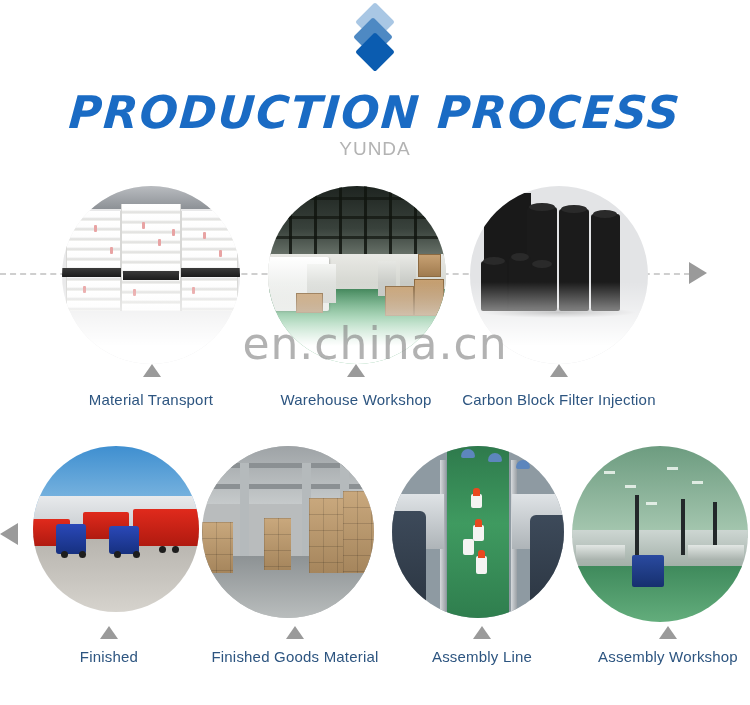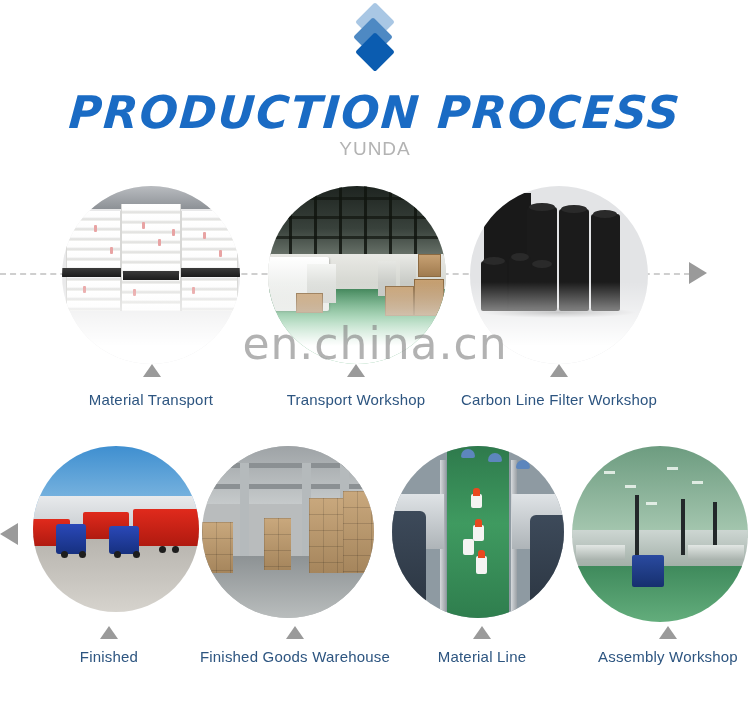--- a/index.html
+++ b/index.html
@@ -398,24 +398,24 @@
     <div class="roll" style="left:34%; top:44%; width:13%; height:26%"></div>
     <div class="shadow"></div>
   </div>
   <div class="fade-bottom"></div>
 </div>
 
 <div class="tri" style="left:143px; top:364px;"></div>
 <div class="label" style="left:51px; top:391px; width:200px;">Material Transport</div>
 
 <div class="tri" style="left:347px; top:364px;"></div>
-<div class="label" style="left:256px; top:391px; width:200px;">Transport Workshop</div>
+<div class="label" style="left:256px; top:391px; width:200px;">Warehouse Workshop</div>
 
 <div class="tri" style="left:550px; top:364px;"></div>
-<div class="label" style="left:439px; top:391px; width:240px;">Carbon Line Filter Workshop</div>
+<div class="label" style="left:439px; top:391px; width:240px;">Carbon Block Filter Injection</div>
 
 <div class="arrow-left"></div>
 
 <div class="circle c4" style="left:33px; top:446px; width:166px; height:166px;">
   <div class="scene">
     <div class="sky"></div>
     <div class="bldg"></div>
     <div class="ground"></div>
     <div class="trailer" style="left:-8%; top:44%; width:30%; height:16%"></div>
     <div class="trailer" style="left:30%; top:40%; width:28%; height:16%"></div>
@@ -490,21 +490,21 @@
     <div class="bench" style="left:2%;  top:56%; width:28%; height:9%"></div>
     <div class="bench" style="left:66%; top:56%; width:32%; height:9%"></div>
     <div class="mach" style="left:34%; top:62%; width:18%; height:18%"></div>
   </div>
 </div>
 
 <div class="tri" style="left:100px; top:626px;"></div>
 <div class="label" style="left:9px; top:648px; width:200px;">Finished</div>
 
 <div class="tri" style="left:286px; top:626px;"></div>
-<div class="label" style="left:175px; top:648px; width:240px;">Finished Goods Warehouse</div>
+<div class="label" style="left:175px; top:648px; width:240px;">Finished Goods Material</div>
 
 <div class="tri" style="left:473px; top:626px;"></div>
-<div class="label" style="left:382px; top:648px; width:200px;">Material Line</div>
+<div class="label" style="left:382px; top:648px; width:200px;">Assembly Line</div>
 
 <div class="tri" style="left:659px; top:626px;"></div>
 <div class="label" style="left:558px; top:648px; width:220px;">Assembly Workshop</div>
 
 <div class="watermark">en.china.cn</div>
 
 </body></html>

